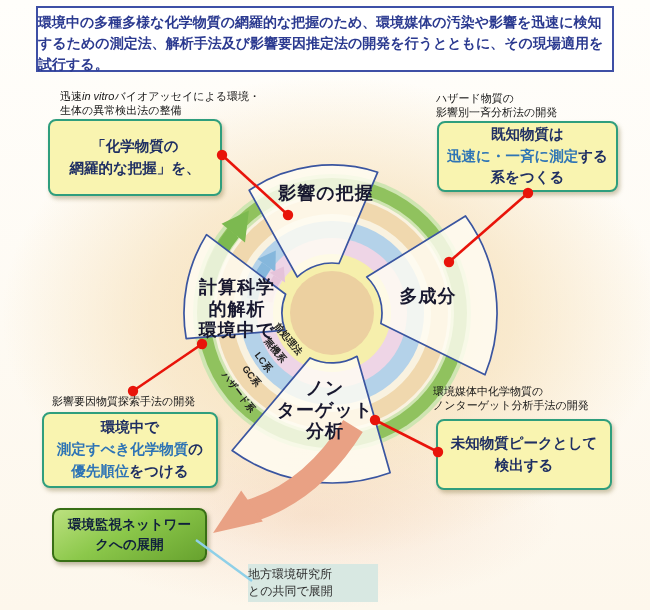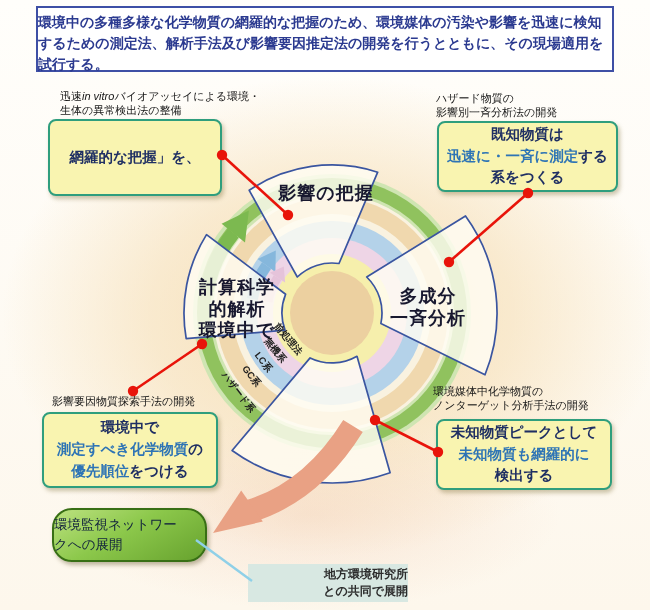--- a/index.html
+++ b/index.html
@@ -11,28 +11,28 @@
   #connector-svg{z-index:3;pointer-events:none;}
   .overlay{z-index:2;}
   #title-box{left:36px;top:6px;width:578px;height:66px;background:#ffffff;border:2px solid #3e4fa5;
     box-sizing:border-box;padding:4px 0;font-size:14px;font-weight:bold;color:#2b3a90;line-height:1.5;}
   .annot{font-size:11px;color:#161616;line-height:1.3;font-weight:500;}
   .ybox{background:#f9f4b0;border:2px solid #2f9e7d;border-radius:8px;box-shadow:2px 3px 4px rgba(130,115,60,.4);
     box-sizing:border-box;display:flex;flex-direction:column;justify-content:center;text-align:center;
     font-weight:bold;font-size:14.5px;line-height:1.5;color:#1f2f63;}
   .blu{color:#2e74b5;}
   .sector{text-align:center;font-weight:bold;font-size:18px;line-height:1.2;color:#18182f;letter-spacing:1px;}
-  #outcome-box{left:52px;top:508px;width:155px;height:54px;border-radius:20px;border:2px solid #386f15;
+  #outcome-box{left:52px;top:508px;width:155px;height:54px;border-radius:8px;border:2px solid #386f15;
     background:linear-gradient(150deg,#bce180 0%,#8cc84b 45%,#67a22e 100%);
     box-shadow:2px 3px 4px rgba(110,100,60,.45);box-sizing:border-box;
-    display:flex;flex-direction:column;justify-content:center;
-    font-weight:normal;font-size:13.5px;line-height:1.45;color:#10203c;}
+    display:flex;flex-direction:column;justify-content:center;text-align:center;
+    font-weight:bold;font-size:13.5px;line-height:1.45;color:#10203c;}
   #note-box{left:248px;top:564px;width:130px;height:38px;background:#d8e8e2;
-    display:flex;flex-direction:column;justify-content:center;text-align:right;
-    font-size:12px;font-weight:700;line-height:1.4;color:#2c2c2c;padding-left:30px;}
+    display:flex;flex-direction:column;justify-content:center;text-align:left;
+    font-size:12px;font-weight:400;line-height:1.4;color:#2c2c2c;}
   .it{font-style:italic;}
 </style>
 </head>
 <body>
 
 <div id="stage">
 
   <svg id="diagram-svg" width="650" height="610" viewBox="0 0 650 610">
     <defs>
       <radialGradient id="glow" cx="50%" cy="50%" r="50%">
@@ -109,47 +109,51 @@
   <div class="abs overlay annot" style="left:52px;top:394px;">
     <div>影響要因物質探索手法の開発</div>
   </div>
 
   <div class="abs overlay annot" style="left:433px;top:384px;">
     <div>環境媒体中化学物質の</div>
     <div>ノンターゲット分析手法の開発</div>
   </div>
 
   <div class="abs overlay ybox" style="left:48px;top:119px;width:174px;height:77px;">
+    <div>「化学物質の</div>
     <div>網羅的な把握」を、</div>
   </div>
 
   <div class="abs overlay ybox" style="left:437px;top:121px;width:181px;height:71px;">
     <div>既知物質は</div>
     <div><span class="blu">迅速に・一斉に測定</span><span>する</span></div>
     <div>系をつくる</div>
   </div>
 
   <div class="abs overlay ybox" style="left:42px;top:412px;width:176px;height:76px;">
     <div>環境中で</div>
     <div><span class="blu">測定すべき化学物質</span><span>の</span></div>
     <div><span class="blu">優先順位</span><span>をつける</span></div>
   </div>
 
   <div class="abs overlay ybox" style="left:436px;top:419px;width:176px;height:71px;">
     <div>未知物質ピークとして</div>
-    <div class="blu">未知物質も網羅的に</div>
     <div>検出する</div>
   </div>
 
   <div class="abs overlay sector" style="left:249px;top:183px;width:154px;">
     <div>影響の把握</div>
   </div>
   <div class="abs overlay sector" style="left:368px;top:286px;width:120px;">
     <div>多成分</div>
-    <div>一斉分析</div>
+  </div>
+  <div class="abs overlay sector" style="left:266px;top:378px;width:118px;">
+    <div>ノン</div>
+    <div>ターゲット</div>
+    <div>分析</div>
   </div>
   <div class="abs overlay sector" style="left:182px;top:277px;width:110px;">
     <div>計算科学</div>
     <div>的解析</div>
     <div>環境中で</div>
   </div>
 
   <div id="outcome-box" class="abs overlay">
     <div>環境監視ネットワー</div>
     <div>クへの展開</div>

